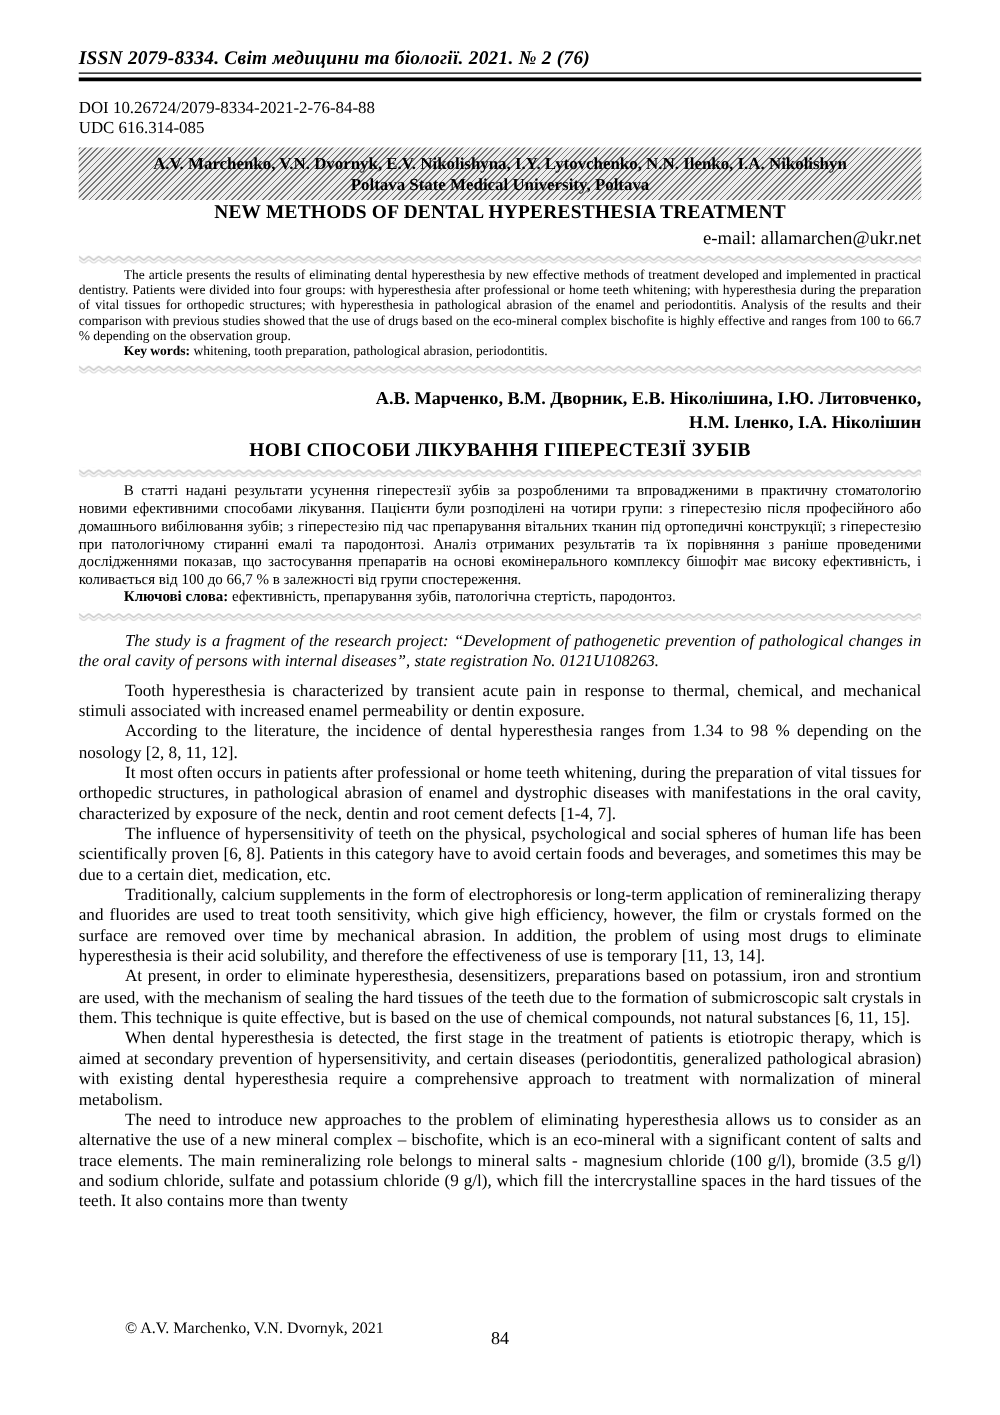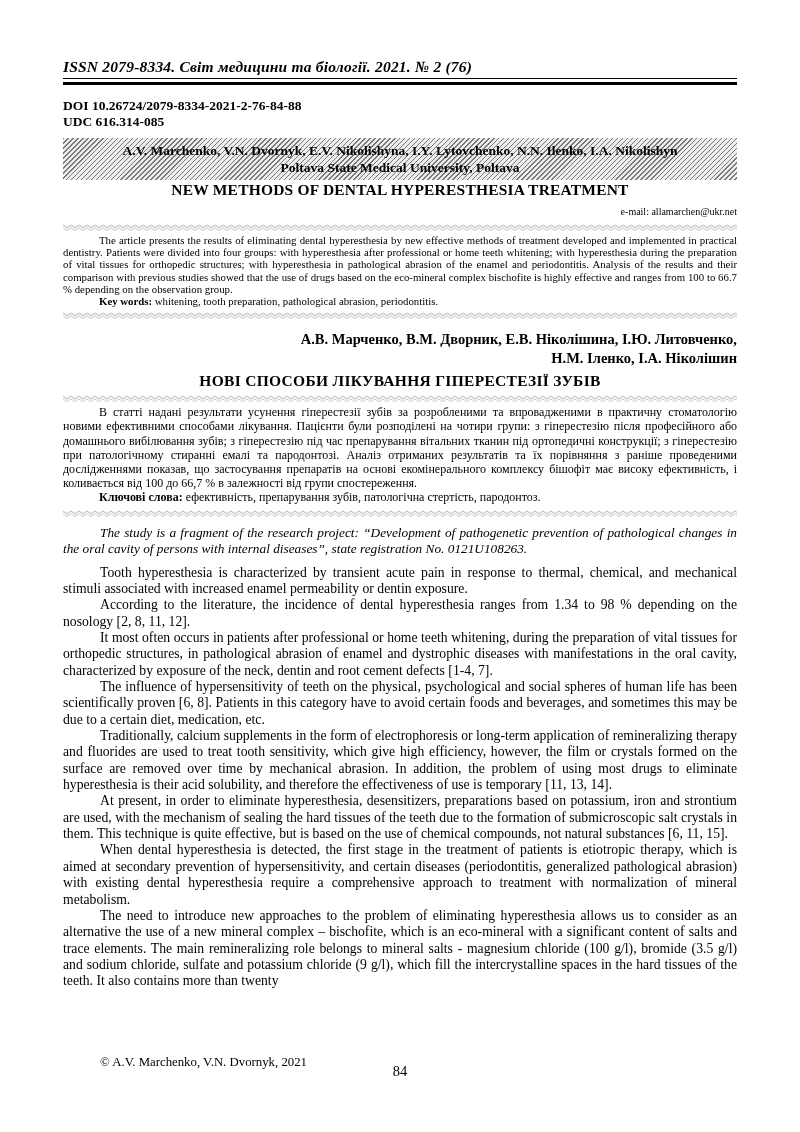--- a/index.html
+++ b/index.html
@@ -8,36 +8,36 @@
     width: 800px;
     height: 1132px;
     background: #ffffff;
     color: #000000;
     font-family: "Liberation Serif", serif;
     overflow: hidden;
   }
   .content { padding: 0 63px; }
 
   .issn-line {
-    padding-top: 58px;
+    padding-top: 38px;
     font-size: 15.5px;
     font-weight: bold;
     font-style: italic;
     letter-spacing: 0.2px;
   }
   .double-rule {
     margin-top: 2px;
     height: 3px;
     border-top: 1.5px solid #000;
     border-bottom: 3px solid #000;
   }
 
   .meta-block {
     margin-top: 13px;
-    font-weight: bold;
+    font-weight: normal;
     font-size: 13.5px;
     line-height: 15.5px;
   }
 
   .authors-band {
     margin-top: 9px;
     padding: 4px 6px;
     text-align: center;
     font-weight: bold;
     font-size: 13.5px;
@@ -52,21 +52,21 @@
     text-align: center;
     font-weight: bold;
     font-size: 15.5px;
     line-height: 19px;
     letter-spacing: 0.2px;
   }
 
   .email-line {
     margin-top: 5px;
     text-align: right;
-    font-size: 10px;
+    font-size: 15px;
     line-height: 15px;
   }
 
   .zigzag { display: block; margin-top: 4px; }
 
   .abstract-en {
     margin-top: 3px;
     font-size: 10.8px;
     line-height: 12.2px;
     text-align: justify;

